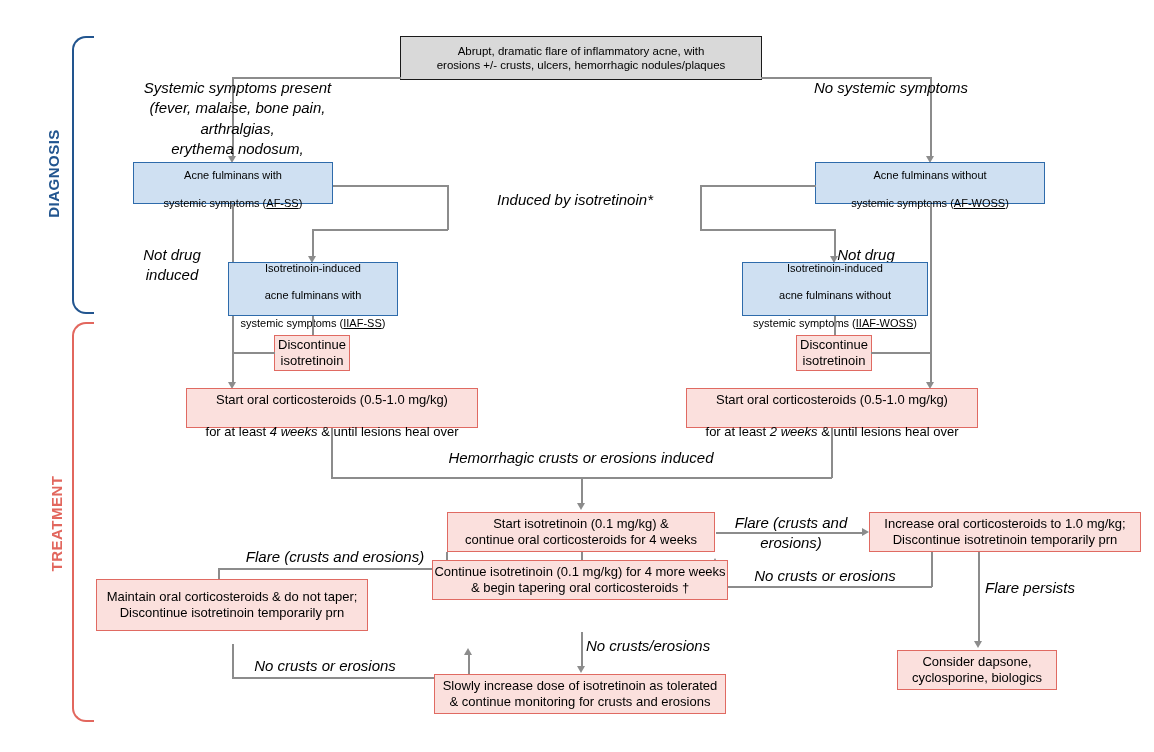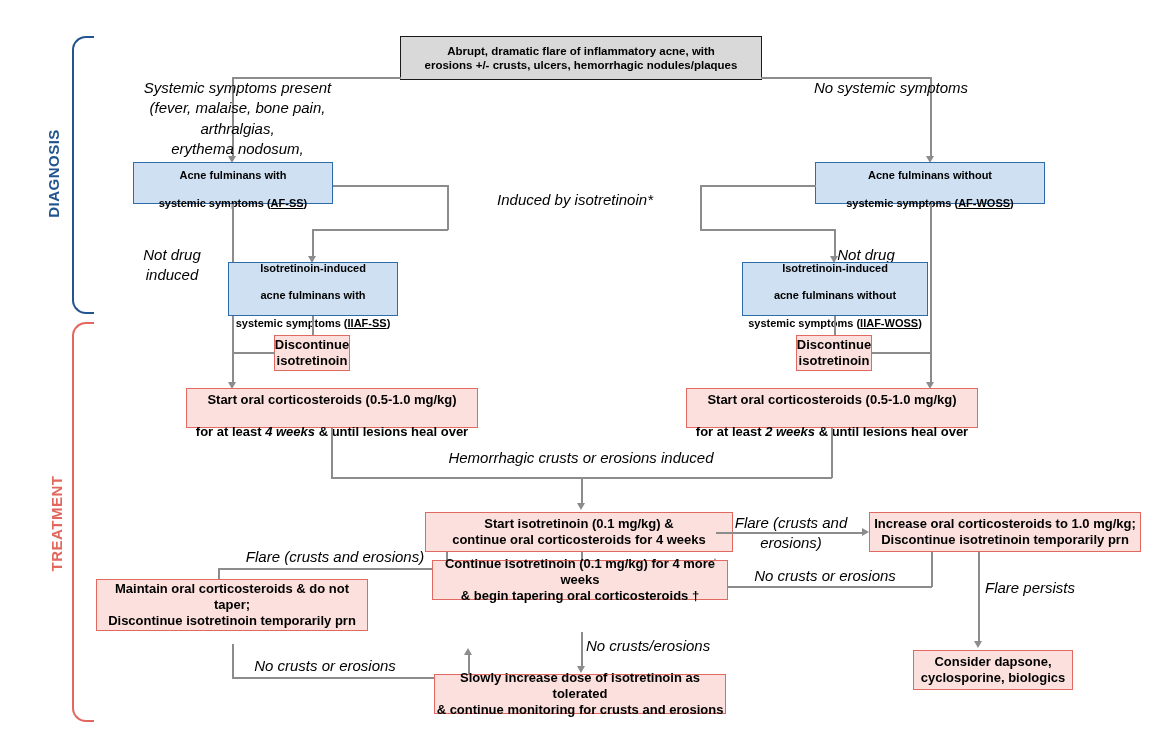--- a/index.html
+++ b/index.html
@@ -7,21 +7,21 @@
   #stage{position:relative;width:1154px;height:752px;background:#fff;overflow:hidden;}
 
   
   .node{
     position:absolute;
     box-sizing:border-box;
     display:flex;
     align-items:center;
     justify-content:center;
     text-align:center;
-    font-weight:bold;
+    font-weight:normal;
     line-height:1.25;
     color:#000;
     white-space:pre-line;
   }
   .n-grey{
     background:#d9d9d9;
     border:1.6px solid #1a1a1a;
     font-size:11.5px;
   }
   .n-blue{
@@ -191,41 +191,41 @@
   </div>
 
   <div class="ln lnv" style="left:331px;top:428px;height:50px;"></div>
   <div class="ln lnv" style="left:831px;top:428px;height:50px;"></div>
   <div class="ln lnh" style="left:331px;top:477px;width:501px;"></div>
   <div class="ln lnv" style="left:581px;top:477px;height:28px;"></div>
   <div class="arw arw-d" style="left:577px;top:503px;"></div>
 
   <div class="elbl" style="left:406px;top:448px;width:350px;">Hemorrhagic crusts or erosions induced</div>
 
-  <div class="node n-red" style="left:425px;top:512px;width:308px;height:40px;">Start isotretinoin (0.1 mg/kg) &amp;
+  <div class="node n-red" style="left:447px;top:512px;width:268px;height:40px;">Start isotretinoin (0.1 mg/kg) &amp;
 continue oral corticosteroids for 4 weeks</div>
 
   <div class="ln lnh" style="left:716px;top:532px;width:148px;"></div>
   <div class="arw arw-r" style="left:862px;top:528px;"></div>
   <div class="elbl" style="left:717px;top:513px;width:148px;">Flare (crusts and erosions)</div>
 
   <div class="node n-red" style="left:869px;top:512px;width:272px;height:40px;">Increase oral corticosteroids to 1.0 mg/kg;
 Discontinue isotretinoin temporarily prn</div>
 
   <div class="ln lnv" style="left:931px;top:552px;height:35px;"></div>
   <div class="ln lnh" style="left:715px;top:586px;width:217px;"></div>
   <div class="arw arw-u" style="left:711px;top:558px;"></div>
   <div class="ln lnv" style="left:715px;top:564px;height:23px;"></div>
   <div class="elbl" style="left:745px;top:566px;width:160px;">No crusts or erosions</div>
 
   <div class="ln lnv" style="left:978px;top:552px;height:90px;"></div>
   <div class="arw arw-d" style="left:974px;top:641px;"></div>
   <div class="elbl" style="left:985px;top:578px;width:120px;text-align:left;">Flare persists</div>
 
-  <div class="node n-red" style="left:897px;top:650px;width:160px;height:40px;margin-left:16px;">Consider dapsone,
+  <div class="node n-red" style="left:897px;top:650px;width:160px;height:40px;">Consider dapsone,
 cyclosporine, biologics</div>
 
   <div class="ln lnv" style="left:581px;top:552px;height:36px;"></div>
   <div class="arw arw-d" style="left:577px;top:585px;"></div>
   <div class="elbl" style="left:586px;top:556px;width:140px;text-align:left;">No crusts/erosions</div>
 
   <div class="ln lnv" style="left:447px;top:532px;height:0px;"></div>
   <div class="ln lnh" style="left:218px;top:568px;width:229px;"></div>
   <div class="ln lnv" style="left:446px;top:552px;height:17px;"></div>
   <div class="ln lnv" style="left:218px;top:568px;height:28px;"></div>

